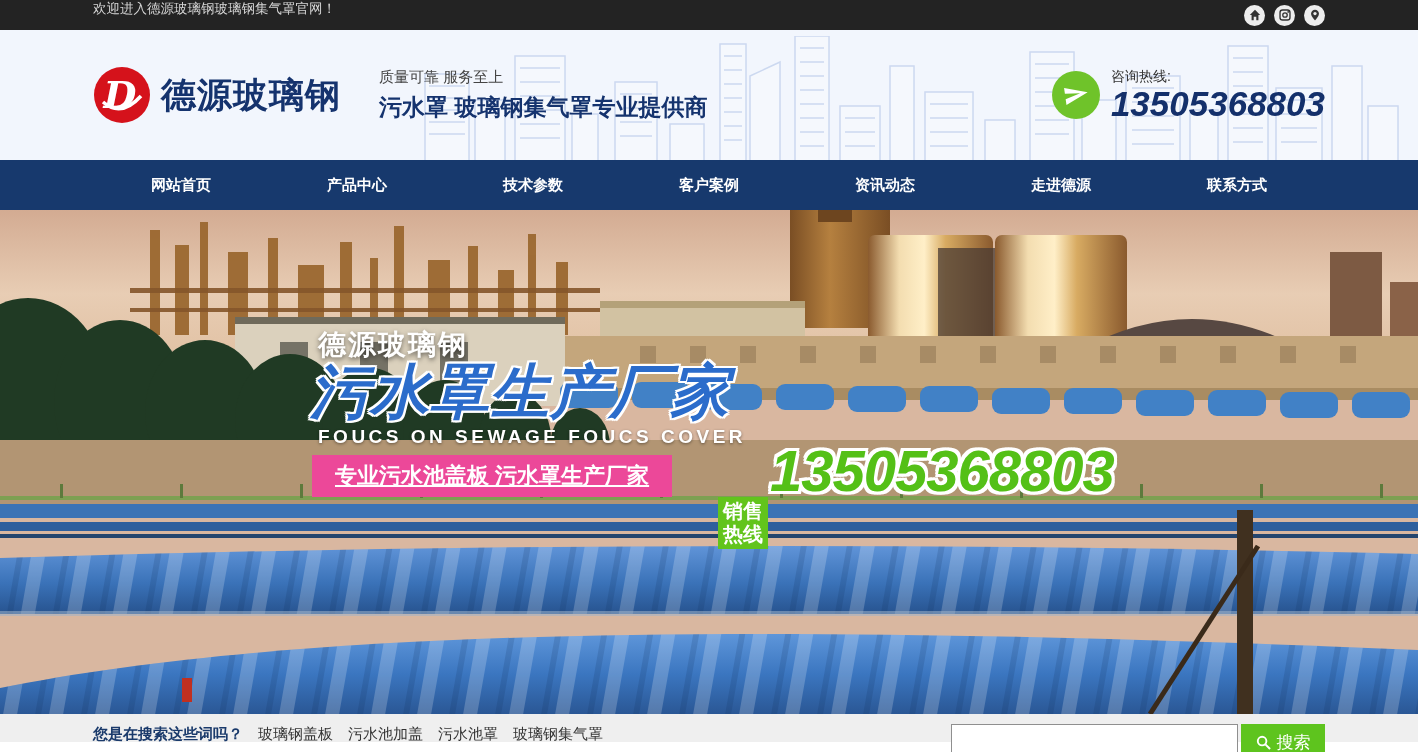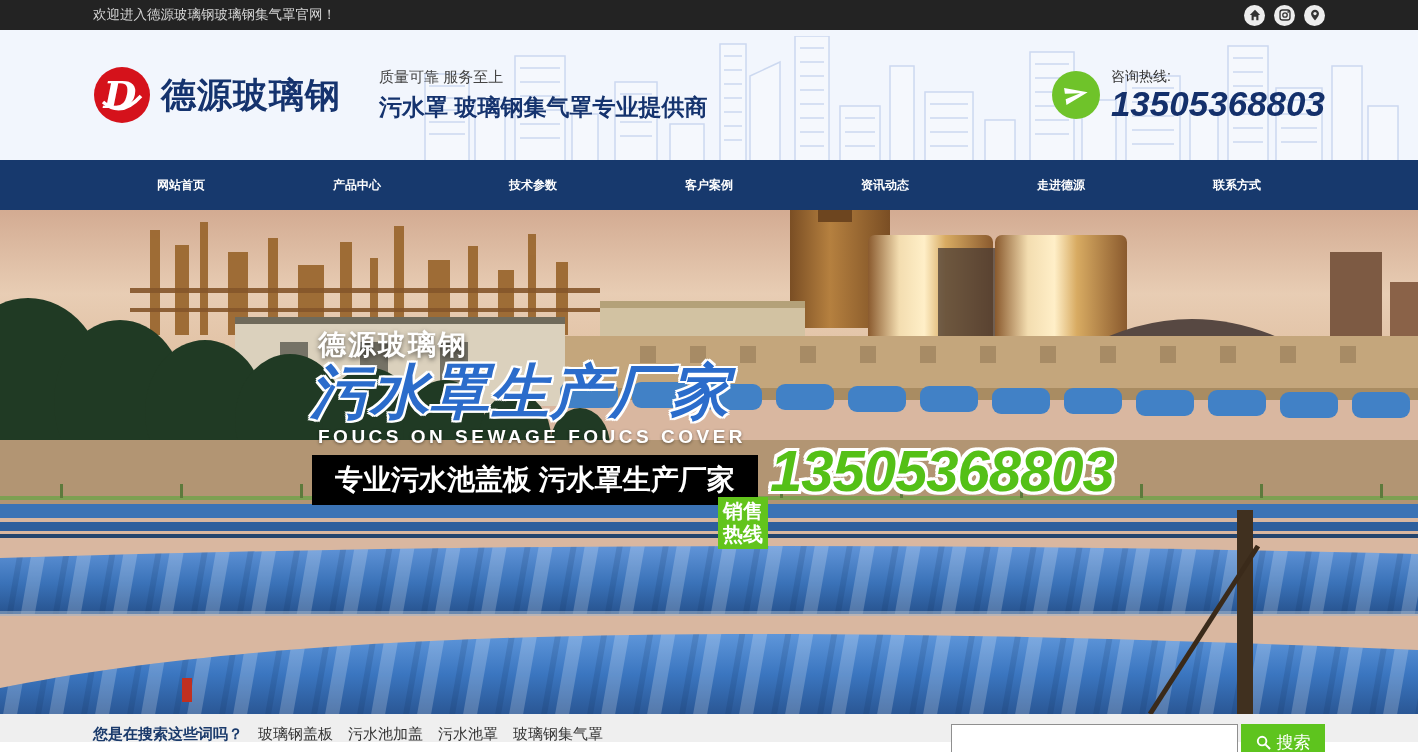--- a/index.html
+++ b/index.html
@@ -2,21 +2,21 @@
 <html><head>
 <meta charset="utf-8">
 <style>
   * { margin:0; padding:0; box-sizing:border-box; }
   html,body { width:1418px; height:752px; overflow:hidden; }
   body { font-family:"Liberation Sans","DejaVu Sans",sans-serif; background:#fff; }
   .container { width:1232px; margin:0 auto; position:relative; height:100%; }
 
   
   .topbar { height:30px; background:#232323; }
-  .topbar .container { display:flex; align-items:center; justify-content:space-between; }
+  .topbar .container { display:flex; justify-content:space-between; }
   .topbar-welcome { color:#d6d6d6; font-size:13.5px; }
   .social { display:flex; gap:9px; align-items:center; }
   .social-circle { width:21px; height:21px; border-radius:50%; background:#ededed;
     display:flex; align-items:center; justify-content:center; cursor:pointer; }
   .social-circle svg { display:block; }
 
   
   .header { height:130px; background:#f2f6fd; position:relative; overflow:hidden; }
   .skyline { position:absolute; left:420px; bottom:-2px; opacity:.85; }
   .header .container { display:flex; align-items:center; z-index:2; }
@@ -28,38 +28,38 @@
   .hotline { margin-left:auto; display:flex; align-items:center; gap:11px; }
   .plane-circle { width:48px; height:48px; border-radius:50%; background:#6fc32a;
     display:flex; align-items:center; justify-content:center; }
   .hotline-label { font-size:14px; color:#333; }
   .hotline-number { font-size:35px; font-weight:bold; font-style:italic; color:#14306b; line-height:1.05; }
 
   
   .nav { height:50px; background:#17396d; }
   .nav .container { display:flex; width:1232px; }
   .nav-item { flex:1; display:flex; align-items:center; justify-content:center;
-    color:#ffffff; font-size:12px; font-weight:bold; height:50px; cursor:pointer; }
+    color:#ffffff; font-size:15px; font-weight:bold; height:50px; cursor:pointer; }
 
   
   .hero { height:504px; position:relative; overflow:hidden; background:#d9b7a0; }
   .hero-scene { position:absolute; inset:0; width:100%; height:100%; }
   .hero-content { position:absolute; inset:0; }
   .hero-brand { position:absolute; left:225px; top:116px; color:#fff; font-size:28px;
     font-weight:bold; text-shadow:0 2px 5px rgba(0,0,0,.55); letter-spacing:2px; }
   .outline-w2 { text-shadow:-2px -2px 0 #fff,2px -2px 0 #fff,-2px 2px 0 #fff,2px 2px 0 #fff,
     0 -2px 0 #fff,0 2px 0 #fff,-2px 0 0 #fff,2px 0 0 #fff; }
   .outline-w3 { text-shadow:-3px -3px 0 #fff,3px -3px 0 #fff,-3px 3px 0 #fff,3px 3px 0 #fff,
     0 -3px 0 #fff,0 3px 0 #fff,-3px 0 0 #fff,3px 0 0 #fff; }
   .hero-title { position:absolute; left:217px; top:143px; font-size:59px; font-weight:900;
     font-style:italic; color:#2b6ccb; white-space:nowrap; letter-spacing:1px; }
   .hero-sub { position:absolute; left:225px; top:216px; color:#fff; font-size:19px;
     font-weight:bold; letter-spacing:3.5px; text-shadow:0 1px 3px rgba(0,0,0,.45); }
-  .hero-tagline { position:absolute; left:219px; top:245px; background:#000000; color:#fff;
-    font-size:28px; font-weight:bold; padding:6px 23px; cursor:pointer; }
+  .hero-tagline { position:absolute; left:219px; top:245px; background:#ec4899; color:#fff;
+    font-size:22px; font-weight:bold; padding:6px 23px; cursor:pointer;text-decoration:underline; }
   .hero-badge { position:absolute; left:625px; top:239px; background:#62c41c; color:#fff;
     font-size:20px; font-weight:bold; line-height:1.15; padding:3px 5px; text-align:center;margin-top:48px; }
   .hero-number { position:absolute; left:677px; top:227px; font-size:58px; font-weight:900;
     font-style:italic; color:#54c017; white-space:nowrap; letter-spacing:-1px; }
 
   
   .strip { height:28px; background:#efefef; }
   .strip .container { display:flex; align-items:center; padding-top:12px; }
   .strip-hint { font-size:15px; font-weight:bold; color:#1a3a6b; }
   .keyword { font-size:15px; color:#333; margin-left:15px; cursor:pointer; }

